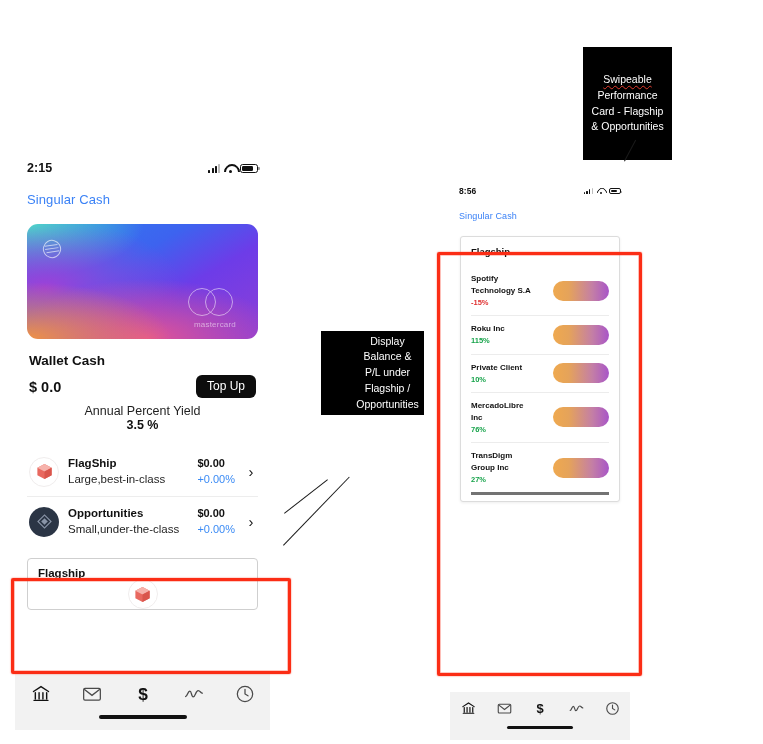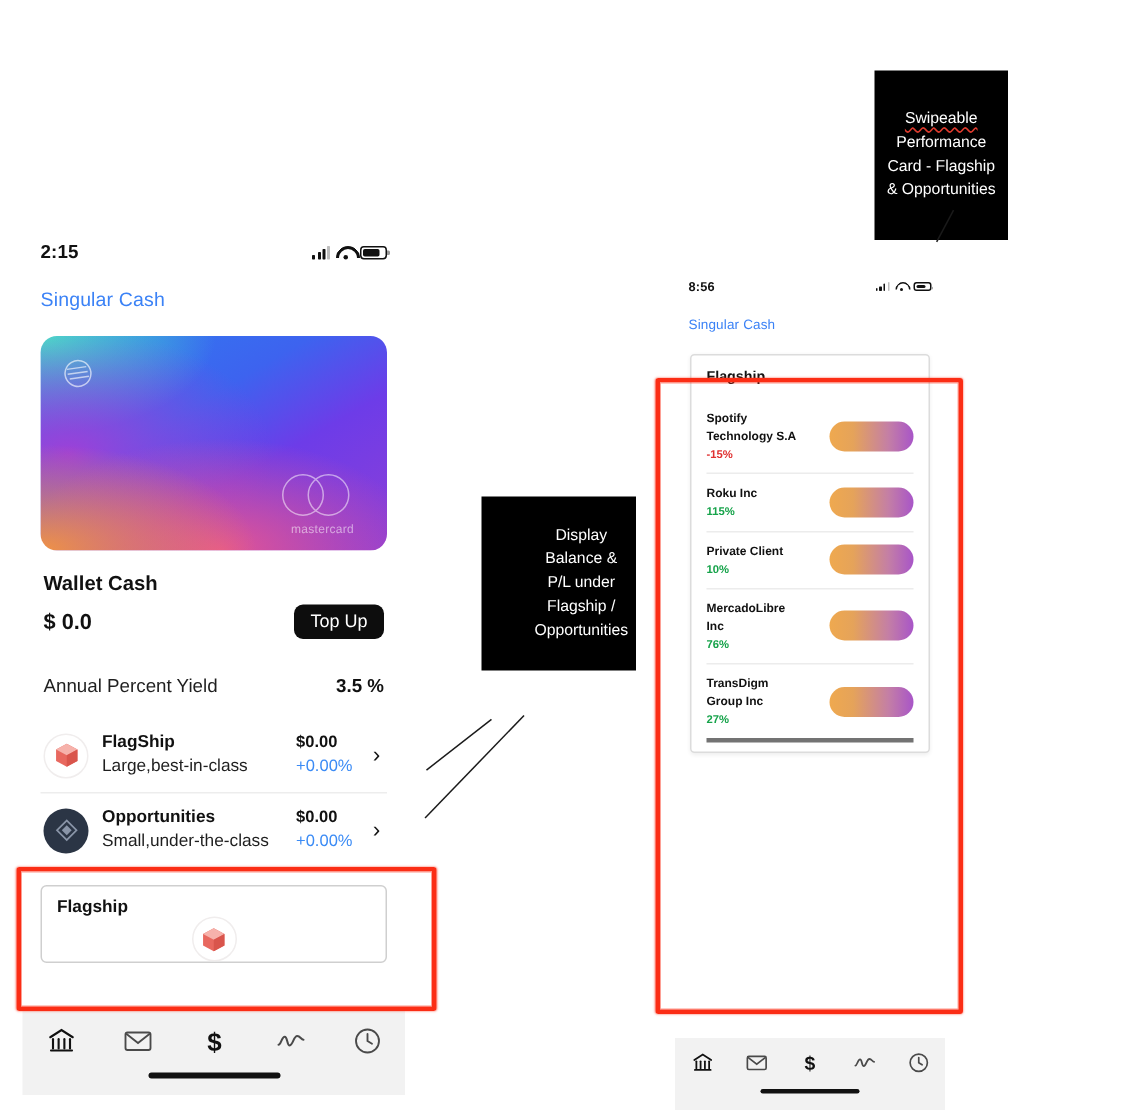--- a/index.html
+++ b/index.html
@@ -43,21 +43,21 @@
     background:#111; border-radius:50%;
   }
   .batt { width:18px; height:9px; border:1.3px solid #111; border-radius:2.6px; position:relative; padding:1px;}
   .batt:after{ content:""; position:absolute; right:-3px; top:2.6px; width:1.6px; height:3.4px; background:#9a9a9a; border-radius:0 1px 1px 0;}
   .batt i { display:block; width:78%; height:100%; background:#111; border-radius:1.2px;}
 
   .app-title { font-size:13px; color:#3b82f6; padding: 11px 12px 0 12px; letter-spacing:0.1px;}
 
   .card {
     margin: 17px 12px 0 12px;
-    height: 143px; border-radius: 11px;
+    height: 115px; border-radius: 11px;
     position: relative; overflow: hidden;
     background:
       radial-gradient(ellipse 120% 95% at 0% 100%,   rgba(247,150,60,0.95) 0%, rgba(247,150,60,0) 52%),
       radial-gradient(ellipse 100% 90% at 52% 100%,  rgba(237,86,140,0.92) 0%, rgba(237,86,140,0) 58%),
       radial-gradient(ellipse 95% 95% at 8% 55%,     rgba(163,62,214,0.95) 0%, rgba(163,62,214,0) 62%),
       radial-gradient(ellipse 110% 100% at 0% 0%,    rgba(74,226,198,0.98) 0%, rgba(74,226,198,0) 46%),
       linear-gradient(150deg, #2f7ef0 0%, #3d63ef 38%, #6d3ce8 62%, #8e3fd6 100%);
   }
   .card-logo { position:absolute; left:14px; top:14px; width:22px; height:22px; opacity:0.62;}
   .mc { position:absolute; right:14px; bottom:11px; width:58px; height:40px; opacity:0.52;}
@@ -68,21 +68,21 @@
   .mc-text { position:absolute; left:0; bottom:-1px; width:58px; text-align:center; font-size:8px; color:#fff; letter-spacing:0.2px;}
 
   .wallet-block { padding: 14px 14px 0 14px; }
   .wallet-label { font-size:13.5px; font-weight:700; color:#111; }
   .wallet-row { display:flex; align-items:center; justify-content:space-between; margin-top:7px; }
   .wallet-amount { font-size:14.5px; font-weight:700; color:#111; }
   .topup-btn {
     background:#0d0d0d; color:#fff; font-size:12px;
     padding:4px 11px; border-radius:6px; line-height:1.25;
   }
-  .apy-row { display:flex; align-items:center; justify-content:space-between; margin-top:24px; }
+  .apy-row { display:flex; align-items:center; justify-content:space-between; margin-top:6px;flex-direction:column; }
   .apy-label { font-size:12.5px; color:#1f1f1f; }
   .apy-value { font-size:12.5px; font-weight:700; color:#111; }
 
   .fund-list { margin-top:15px; padding: 0 12px; }
   .fund-row {
     display:flex; align-items:center; gap:9px;
     padding: 9px 2px 9px 2px;
   }
   .fund-row + .fund-row { border-top:1px solid #ededed; }
   .fund-icon { width:30px; height:30px; flex:0 0 30px; position:relative; }
@@ -178,21 +178,21 @@
   #phone-right .tab-ico { width:15px;height:15px;}
   #phone-right .home-indicator { width:66px;height:3px;margin-top:6px;}
 
   
   .anno-box {
     position:absolute; background:#000; color:#fff;
     display:flex; align-items:center; justify-content:center; text-align:center;
     font-size:10.5px; line-height:1.5; padding:6px;
   }
   #anno-swipeable { left:583px; top:47px; width:89px; height:113px; }
-  #anno-display   { left:321px; top:331px; width:103px; height:116px;padding-left:36px; }
+  #anno-display   { left:321px; top:331px; width:103px; height:84px;padding-left:36px; }
   .misspell { text-decoration: underline; text-decoration-color:#e23b2e;
               text-decoration-style: wavy; text-decoration-thickness:1px;
               text-underline-offset:2px; }
 
   .redbox {
     position:absolute; border:3px solid #fb2d15; border-radius:2px;
     pointer-events:none;
     box-shadow: 0 0 0 0.6px rgba(251,45,21,0.5) inset, 0 0 1.5px rgba(251,45,21,0.85);
   }
   #redbox-left  { left:11px;  top:578px; width:280px; height:96px; }

